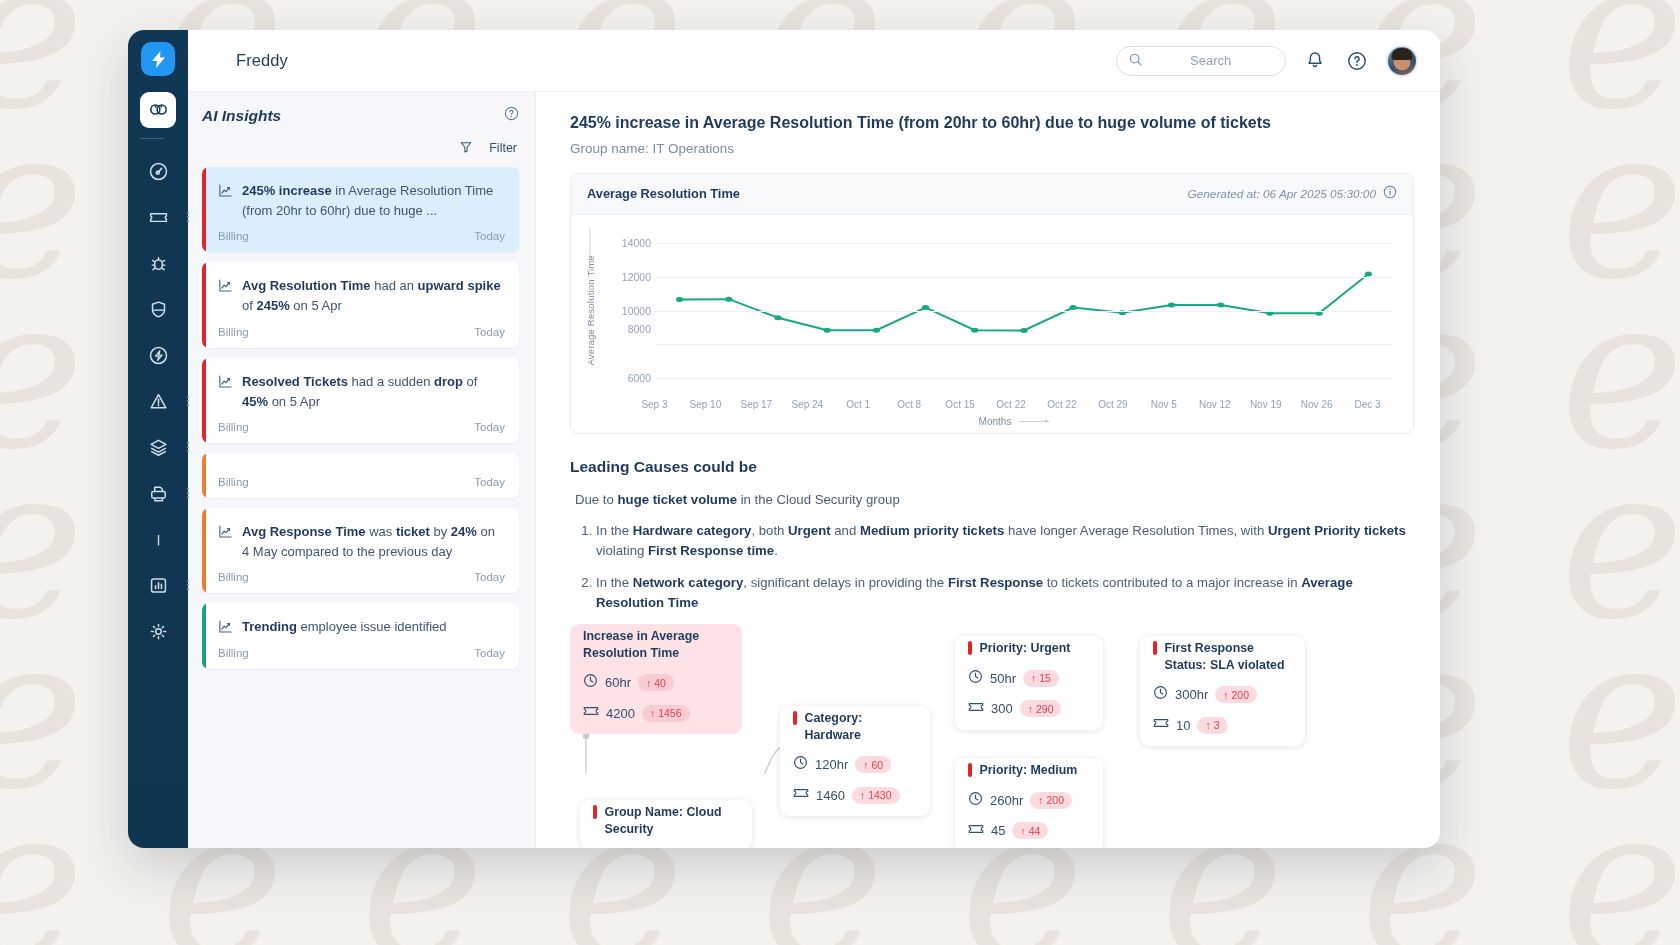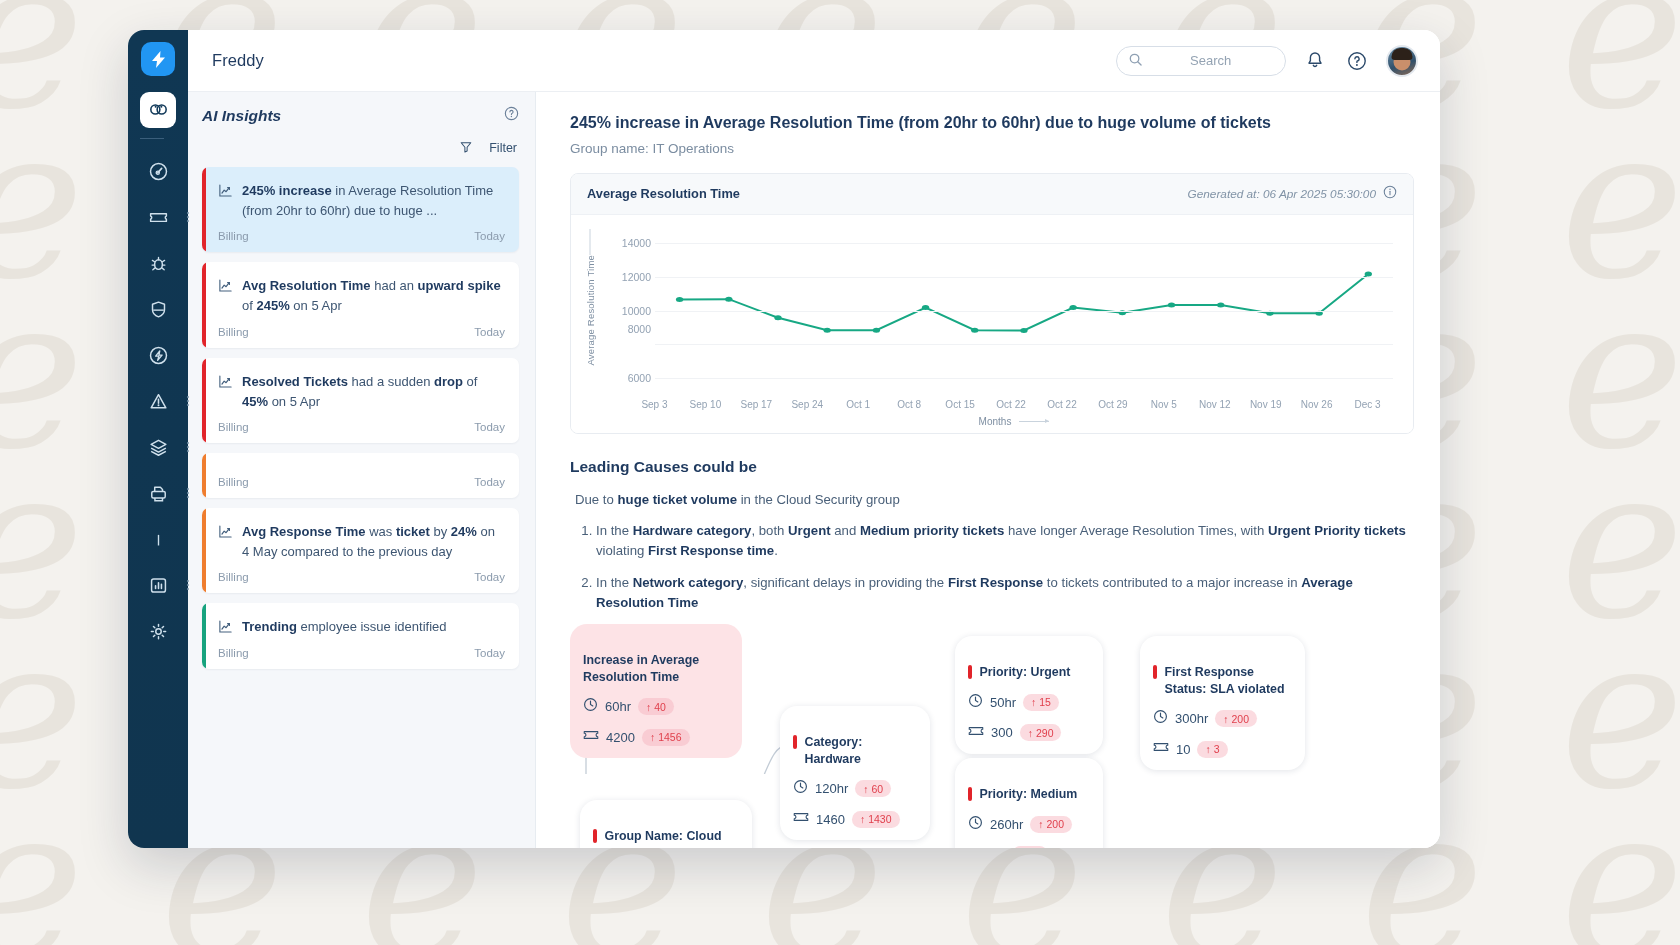--- a/index.html
+++ b/index.html
@@ -75,20 +75,21 @@
   #topbar {
     height: 62px; flex: none;
     border-bottom: 1px solid #eceff3;
     display: flex; align-items: center;
     padding: 0 22px 0 24px;
     background: #fff;
   }
   #app-title {
     font-size: 16.5px; color: #1f3a5f; font-weight: 400;
     letter-spacing: .1px;
+    margin-left: 24px;
   }
   #topbar-right { margin-left: auto; display: flex; align-items: center; gap: 16px; }
   #search-box {
     width: 170px; height: 30px; border: 1px solid #d7dee7; border-radius: 16px;
     display: flex; align-items: center; gap: 8px; padding: 0 12px;
     background: #fff;
   }
   #search-box input {
     border: 0; outline: 0; font-size: 13px; color: #8b5cf6;
     font-family: inherit; width: 100%; background: transparent; margin-left: 40px;
@@ -235,23 +236,23 @@
   }
   #causes-list li b { color: #1f3a5f; font-weight: 700; }
 
   
   #flow {
     position: relative; margin-top: 10px; height: 230px;
   }
   .flow-card {
     position: absolute;
     background: #fff;
-    border-radius: 17px;
+    border-radius: 9px;
     box-shadow: 0 1px 6px rgba(30,50,80,.13);
-    padding: 28px 14px 12px 13px;
+    padding: 4px 14px 12px 13px;
   }
   .flow-card.pink { background: #fde3e6; box-shadow: none; }
   .flow-card .fc-title {
     font-size: 12.4px; font-weight: 700; color: #1f3a5f; line-height: 1.32;
     display: flex; gap: 8px; align-items: flex-start;
   }
   .bar-red { width: 3.5px; height: 14px; background: #e1242a; border-radius: 2px; flex:none; margin-top:1px;}
   .metric { display: flex; align-items: center; gap: 7px; margin-top: 12px; }
   .metric .mval { font-size: 13px; color: #33506f; }
   .chip {

